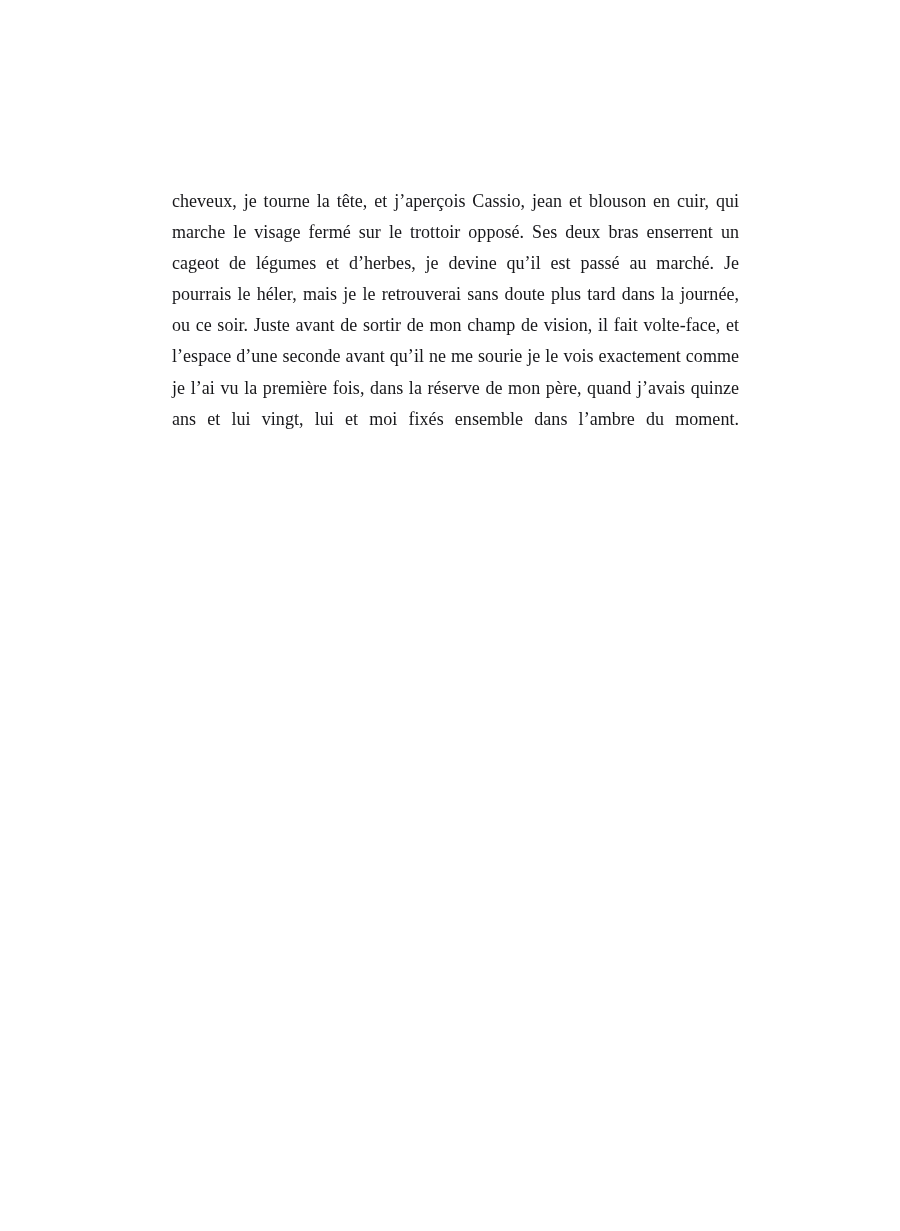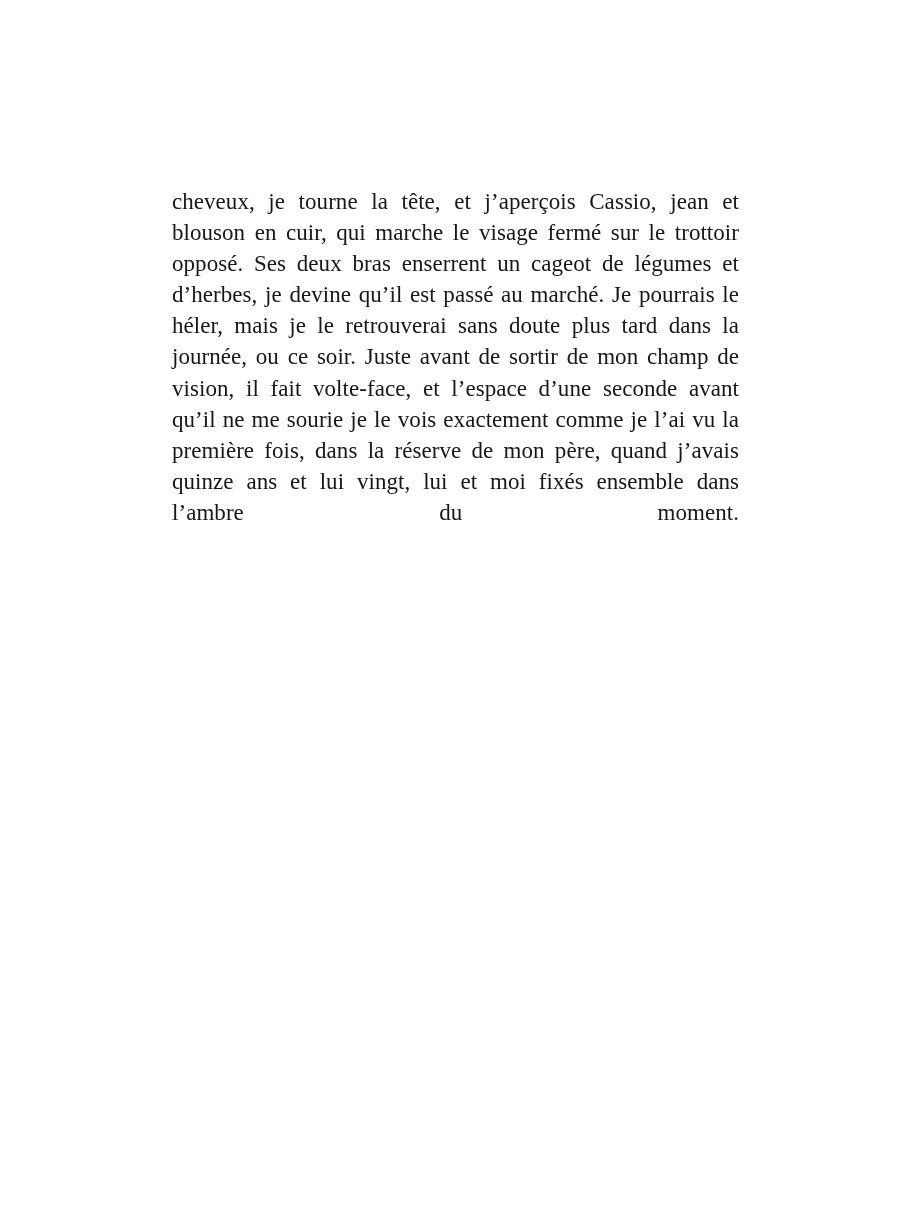--- a/index.html
+++ b/index.html
@@ -22,21 +22,21 @@
     overflow: hidden;
   }
   .text-block {
     position: absolute;
     left: 172px;
     top: 186px;
     width: 567px;
   }
   .body-paragraph {
     margin: 0;
-    font-size: 23px;
+    font-size: 18px;
     line-height: 31.1px;
     color: #17171a;
     text-align: justify;
     text-justify: inter-word;
     hyphens: none;
     -webkit-hyphens: none;
     word-spacing: 0.004em;
     letter-spacing: 0.002em;
   }
   

